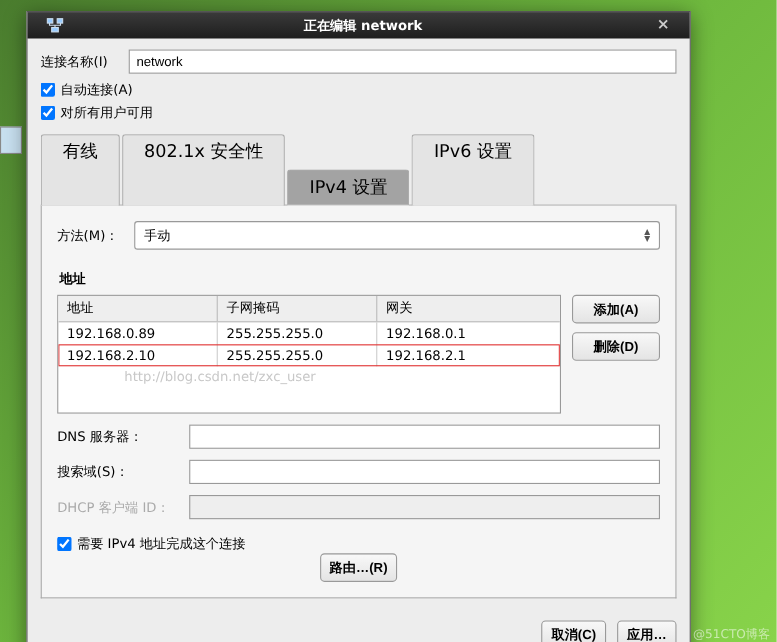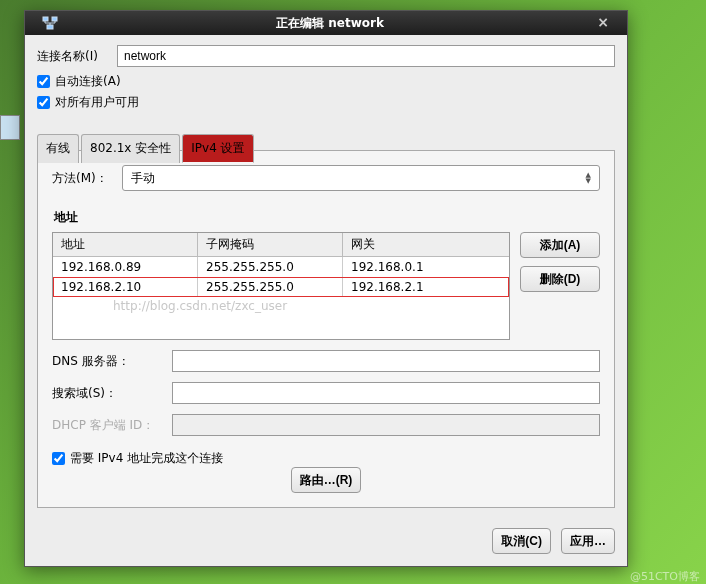--- a/index.html
+++ b/index.html
@@ -46,30 +46,30 @@
 .body { padding: 10px 12px 10px 12px; }
 .row { display: flex; align-items: center; margin-bottom: 6px; }
 .lbl { width: 80px; }
 .chk { display: flex; align-items: center; margin: 4px 0; }
 .chk input { margin-right: 5px; }
 .tabs {
   display: flex; margin-top: 10px;
   border-bottom: 1px solid #aaa;
 }
 .tab {
-  padding: 5px 8px;
+  padding: 5px 19px;
   background: #e4e4e4;
   border: 1px solid #aaa;
   border-bottom: none;
   margin-right: 2px;
   border-radius: 3px 3px 0 0;
-  font-size: 12px;
-  position: relative; top: 13px;
-}
-.tab.active { background: #b91c1c; border-bottom: 1px solid #f5f5f5; }
+  font-size: 16px;
+  position: relative; top: 1px;
+}
+.tab.active { background: #a3a3a3; border-bottom: 1px solid #f5f5f5; margin-top: 32px; }
 .panel {
   border: 1px solid #aaa;
   border-top: none;
   background: #f5f5f5;
   padding: 14px;
 }
 .method-row { display: flex; align-items: center; margin-bottom: 18px; }
 .method-row .mlabel { width: 70px; }
 .select {
   flex: 1; height: 26px; border: 1px solid #999; border-radius: 3px;
@@ -146,20 +146,21 @@
     </div>
     <div class="chk">
       <input type="checkbox" checked="" style="">
       <span>对所有用户可用</span>
     </div>
 
     <div class="tabs">
       <div class="tab">有线</div>
       <div class="tab">802.1x 安全性</div>
       <div class="tab active">IPv4 设置</div>
+      <div class="tab">IPv6 设置</div>
     </div>
 
     <div class="panel">
       <div class="method-row">
         <span class="mlabel">方法(M)：</span>
         <div class="select">
           <span>手动</span>
           <span class="arrows">
               <span>▲</span>
               <span>▼</span>

